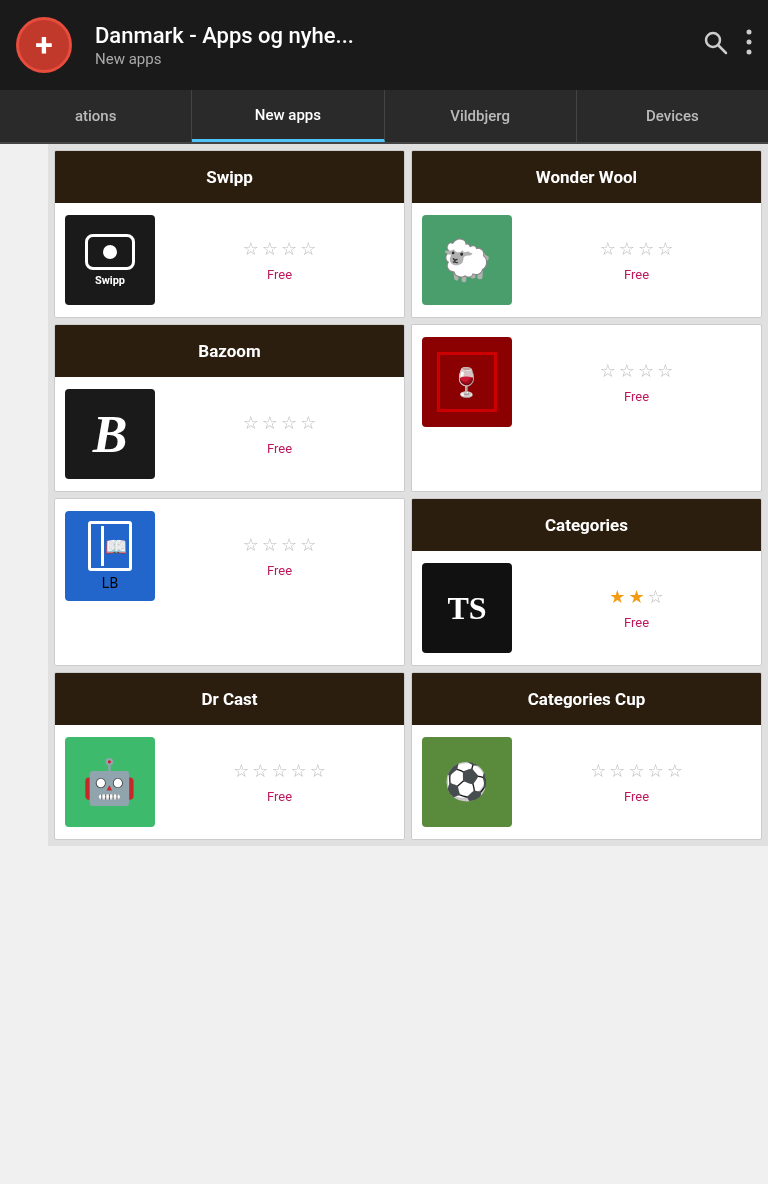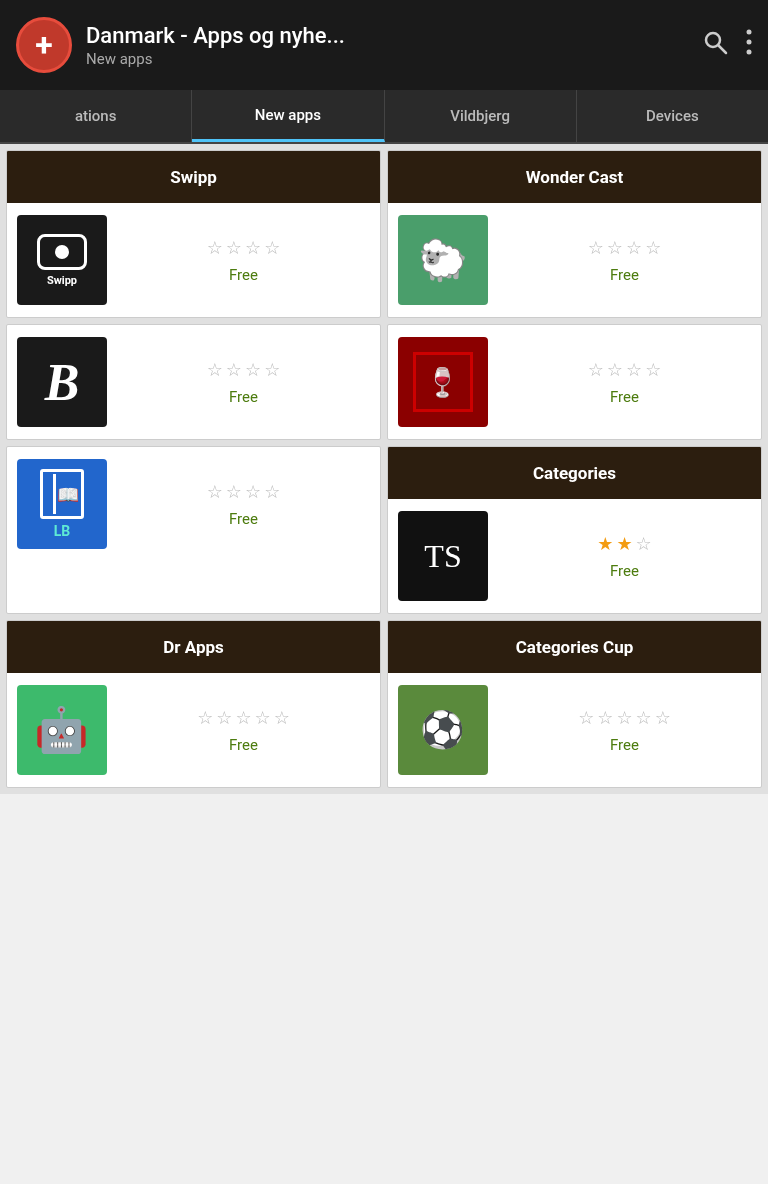--- a/index.html
+++ b/index.html
@@ -33,20 +33,21 @@
     }
     .app-icon-circle::before {
       content: '+';
       color: white;
       font-size: 32px;
       font-weight: bold;
       line-height: 1;
     }
     .app-title-block {
       flex: 1;
+      margin-left: 9px;
     }
     .app-title {
       color: white;
       font-size: 22px;
       font-weight: 500;
     }
     .app-subtitle {
       color: #aaa;
       font-size: 15px;
       margin-top: 2px;
@@ -91,20 +92,21 @@
       border-bottom: 3px solid #4fc3f7;
     }
 
     
     .apps-grid {
       display: grid;
       grid-template-columns: 1fr 1fr;
       gap: 6px;
       padding: 6px;
       background: #e0e0e0;
+      margin-left: 48px;
     }
 
     
     .app-card {
       background: white;
       border: 1px solid #ccc;
       border-radius: 2px;
       overflow: hidden;
       cursor: pointer;
     }
@@ -149,22 +151,22 @@
       gap: 3px;
     }
     .star {
       font-size: 18px;
       color: #bbb;
     }
     .star.filled {
       color: #f39c12;
     }
     .price-label {
-      color: #4d7c0f;
-      font-size: 15px;
+      color: #be185d;
+      font-size: 13px;
     }
 
     
     .swipp-icon {
       background: #1a1a1a;
       display: flex;
       align-items: center;
       justify-content: center;
       flex-direction: column;
     }
@@ -228,36 +230,36 @@
       content: '';
       width: 3px;
       height: 40px;
       background: white;
       position: absolute;
       left: 10px;
       top: 50%;
       transform: translateY(-50%);
     }
     .lb-text {
-      color: #5eead4;
+      color: #000000;
       font-size: 14px;
-      font-weight: bold;
+      font-weight: normal;
       margin-top: 4px;
     }
 
     .ts-icon {
       background: #111;
       display: flex;
       align-items: center;
       justify-content: center;
     }
     .ts-text {
       color: white;
       font-size: 32px;
-      font-weight: normal;
+      font-weight: bold;
       font-family: Georgia, serif;
     }
 
     .wonder-wool-icon {
       background: #4a9e6b;
       position: relative;
     }
     .wonder-wool-inner {
       width: 100%;
       height: 100%;
@@ -360,39 +362,42 @@
           <span class="star">☆</span>
           <span class="star">☆</span>
         </div>
         <span class="price-label">Free</span>
       </div>
     </div>
   </div>
 
   <div class="app-card">
     <div class="app-card-header">
-      <span class="app-card-name">Wonder Cast</span>
+      <span class="app-card-name">Wonder Wool</span>
     </div>
     <div class="app-card-body">
       <div class="app-icon-box wonder-wool-icon">
         <div class="wonder-wool-inner">🐑</div>
       </div>
       <div class="app-meta">
         <div class="stars">
           <span class="star">☆</span>
           <span class="star">☆</span>
           <span class="star">☆</span>
           <span class="star">☆</span>
         </div>
         <span class="price-label">Free</span>
       </div>
     </div>
   </div>
 
   <div class="app-card">
+    <div class="app-card-header">
+      <span class="app-card-name">Bazoom</span>
+    </div>
     <div class="app-card-body">
       <div class="app-icon-box bazoom-icon">
         <span class="bazoom-b">B</span>
       </div>
       <div class="app-meta">
         <div class="stars">
           <span class="star">☆</span>
           <span class="star">☆</span>
           <span class="star">☆</span>
           <span class="star">☆</span>
@@ -455,21 +460,21 @@
           <span class="star filled">★</span>
           <span class="star">☆</span>
         </div>
         <span class="price-label">Free</span>
       </div>
     </div>
   </div>
 
   <div class="app-card">
     <div class="app-card-header">
-      <span class="app-card-name">Dr Apps</span>
+      <span class="app-card-name">Dr Cast</span>
     </div>
     <div class="app-card-body">
       <div class="app-icon-box drcast-icon">
         <span>🤖</span>
       </div>
       <div class="app-meta">
         <div class="stars">
           <span class="star">☆</span>
           <span class="star">☆</span>
           <span class="star">☆</span>

